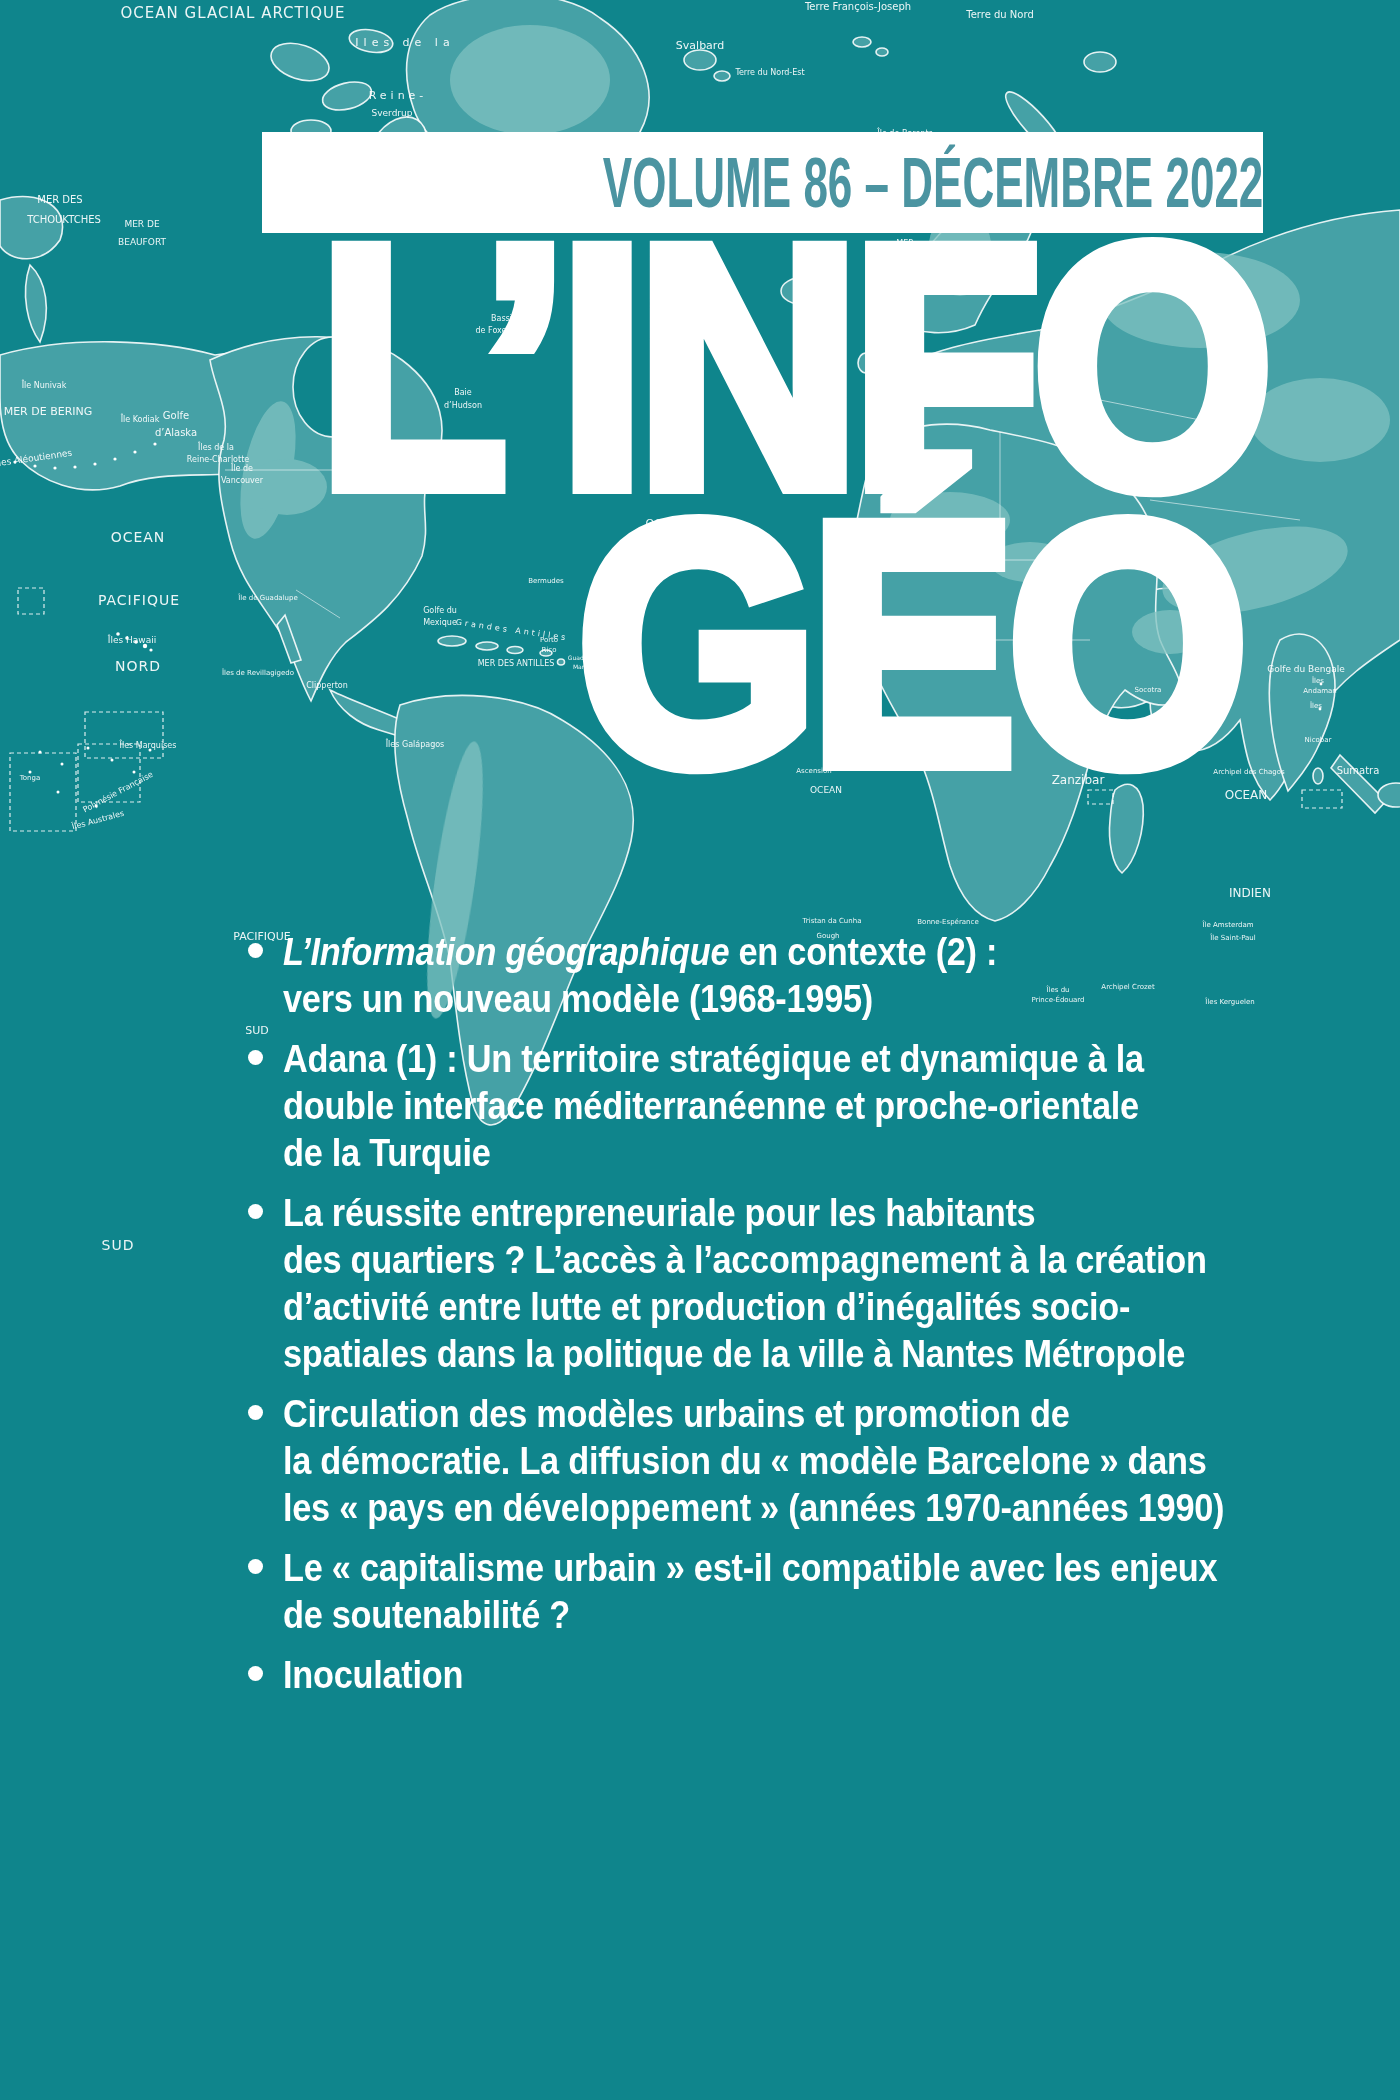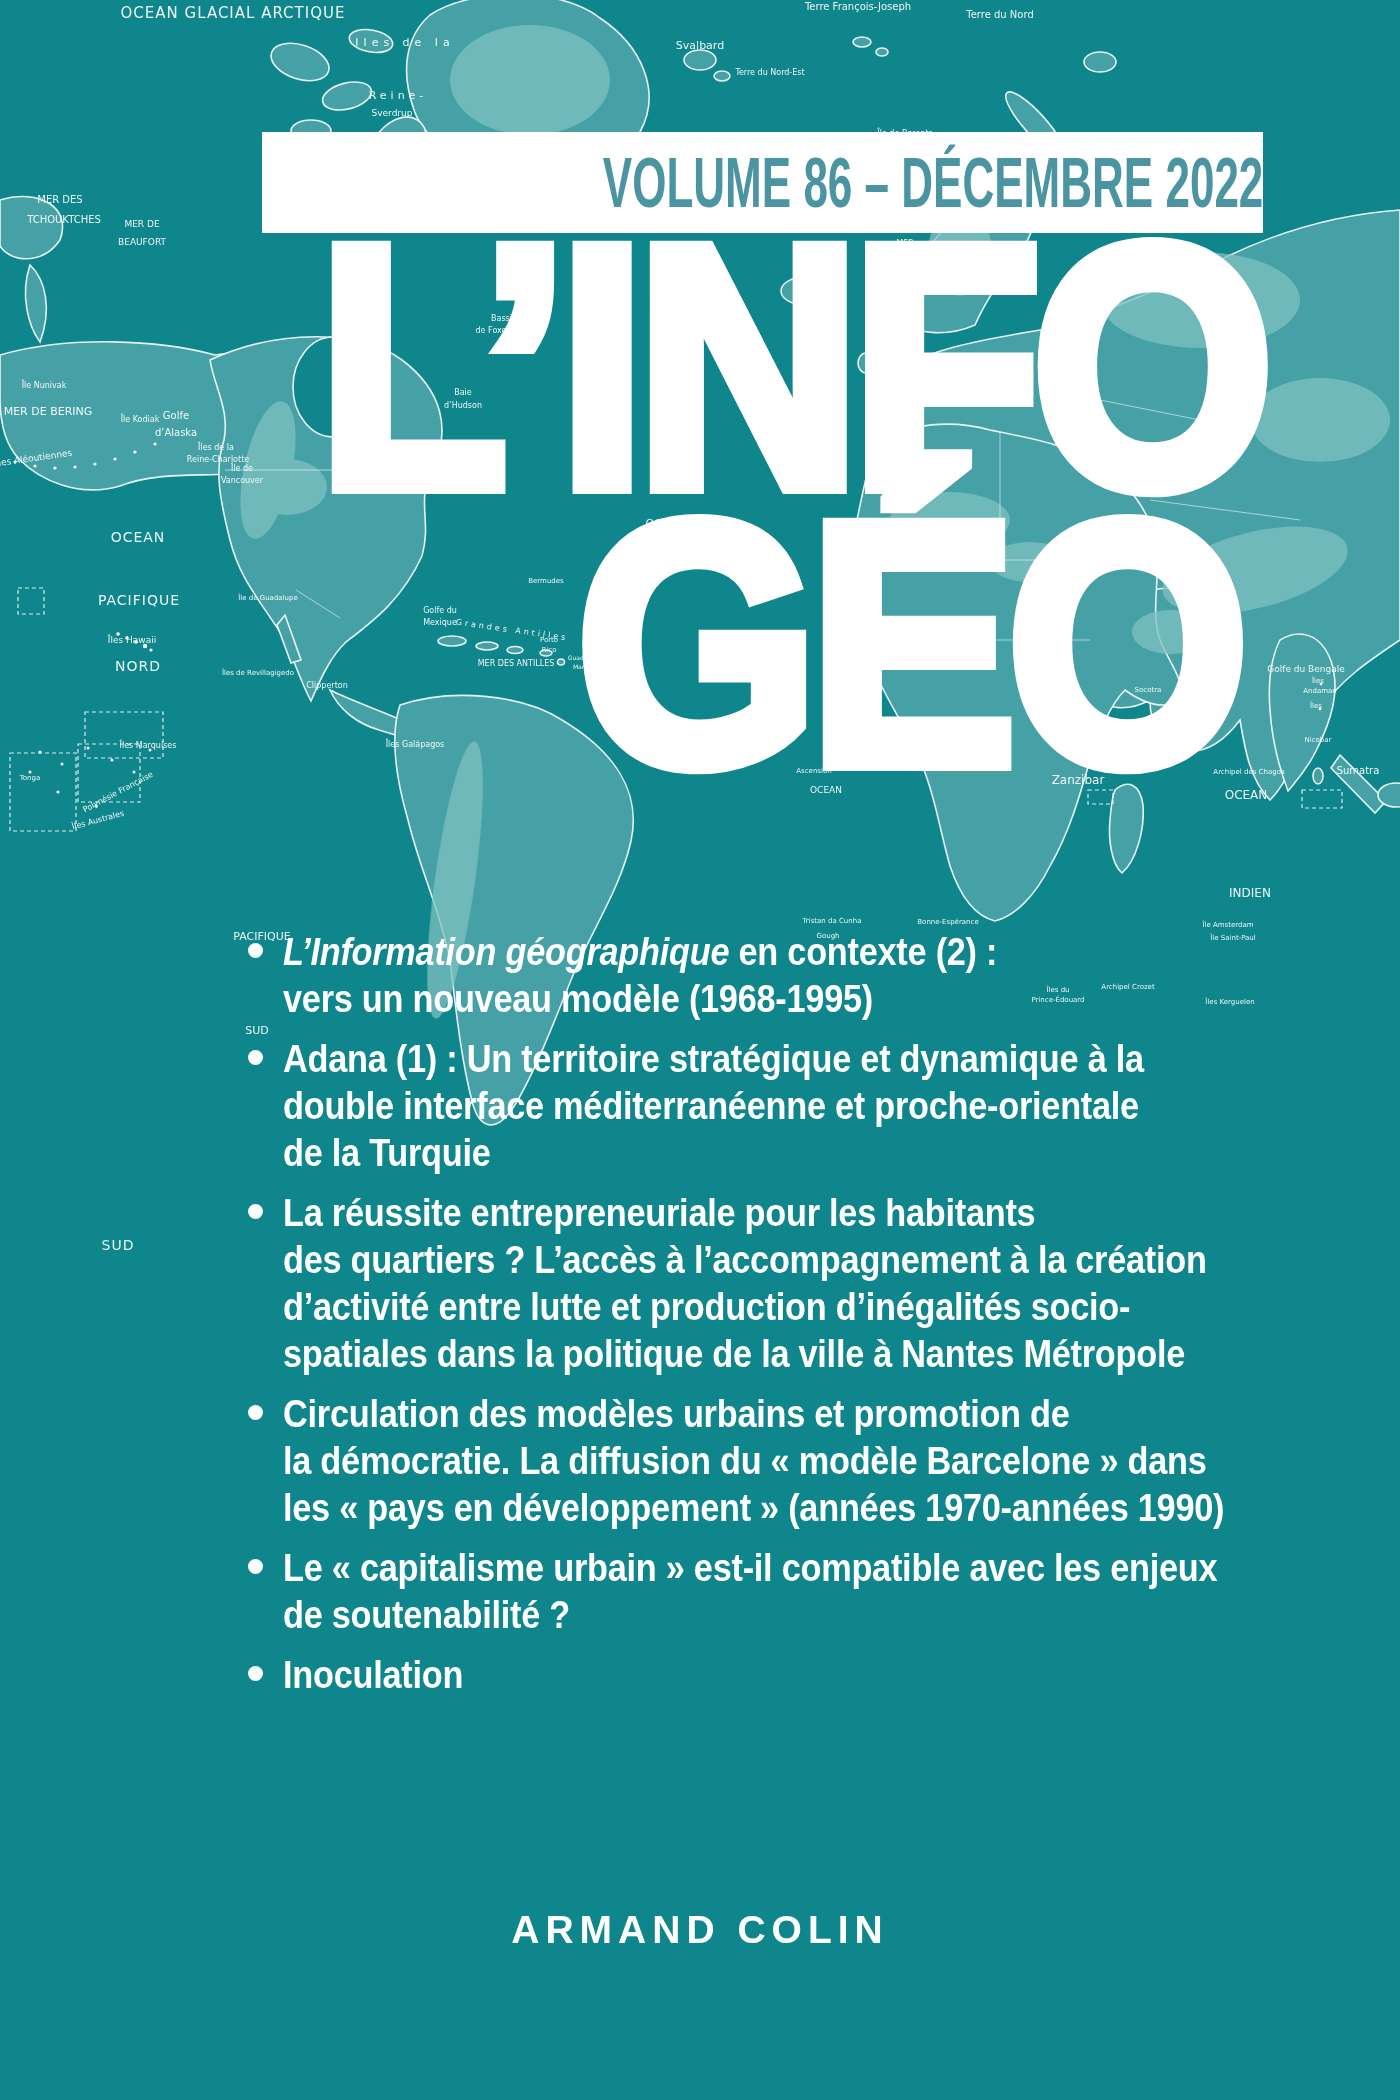--- a/index.html
+++ b/index.html
@@ -301,15 +301,14 @@
         </div>
       </li>
       <li class="article">
         <span class="dot"></span>
         <div class="atext">
           <div class="aline">Inoculation</div>
         </div>
       </li>
     </ul>
 
-  <div class="publisher">ARMAND COLIN</div>
 
 </div>
 
 </body></html>

